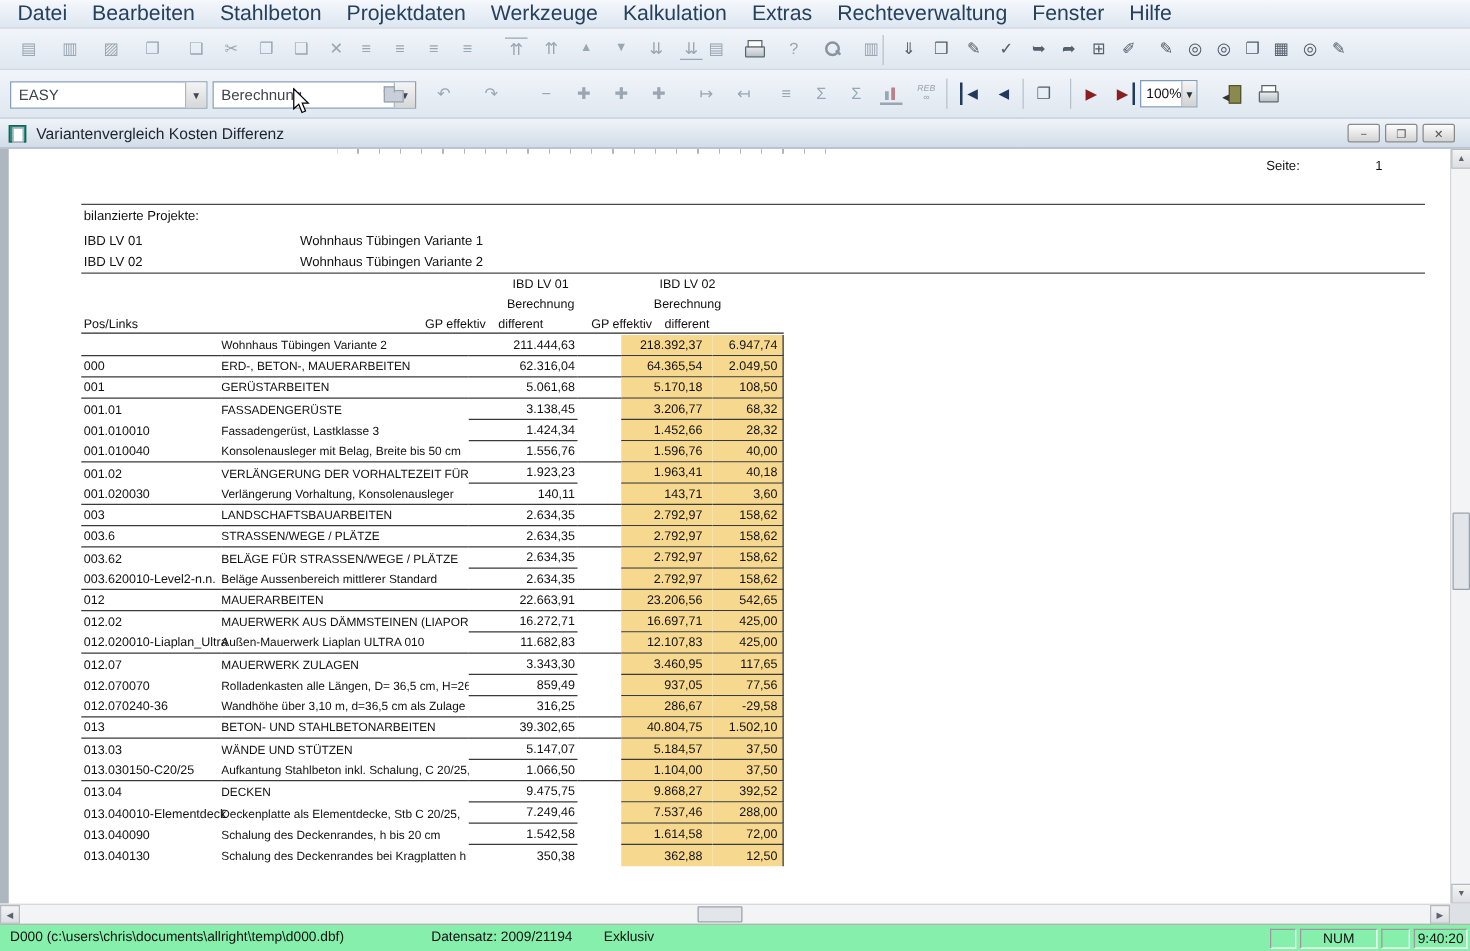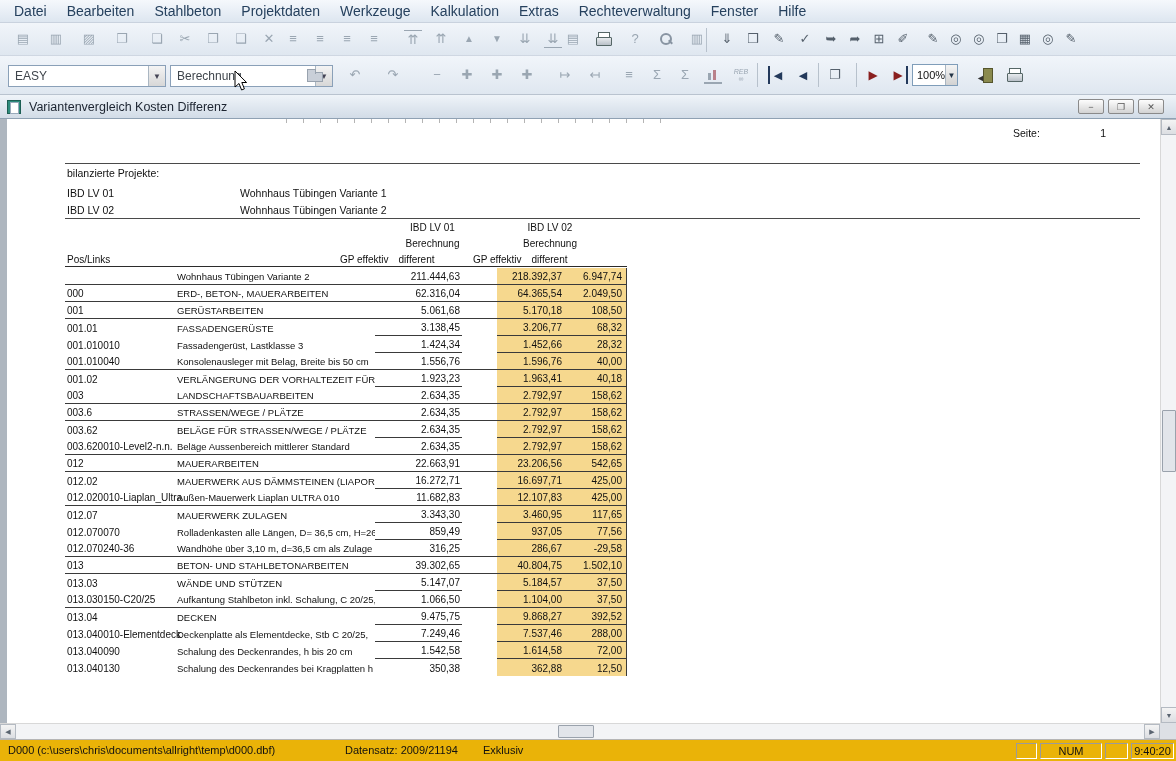--- a/index.html
+++ b/index.html
@@ -2,21 +2,21 @@
 <html><head>
 <meta charset="utf-8">
 <style>
   *{margin:0;padding:0;box-sizing:border-box}
   html,body{width:1176px;height:761px;overflow:hidden}
   body{position:relative;font-family:"Liberation Sans",sans-serif;background:#e9eef5;color:#222}
 
   
   .menubar{position:absolute;left:0;top:0;width:1176px;height:23px;
     background:linear-gradient(#f5f8fc,#dde6f0);border-bottom:1px solid #c9d2de;
-    display:flex;align-items:center;padding-left:4px;font-size:14px;color:#26415e}
+    display:flex;align-items:center;padding-left:4px;font-size:17px;color:#26415e}
   .mi{padding:2px 10px;cursor:default}
 
   
   .toolbar{position:absolute;left:0;width:1176px;background:linear-gradient(#f1f5fa,#dfe7f0)}
   #toolbar1{top:23px;height:33px;border-bottom:1px solid #cfd7e2}
   #toolbar2{top:56px;height:39px;border-bottom:1px solid #b9c3cf}
   .tg{position:absolute;top:7px;display:flex;align-items:center}
   .ti{width:18px;height:18px;display:flex;align-items:center;justify-content:center;
       font-size:13px;line-height:18px;color:#9aa6b2;cursor:default}
   .ti.sm{font-size:10px}
@@ -111,21 +111,21 @@
   
   .vscroll{position:absolute;right:0;top:0;width:16px;height:100%;background:#f3f4f6;border-left:1px solid #d8d8d8}
   .sbtn{position:absolute;width:16px;height:16px;background:linear-gradient(#f4f4f4,#dcdee2);
      border:1px solid #b4bac2;display:flex;align-items:center;justify-content:center;font-size:7px;color:#5a6470}
   .vthumb{position:absolute;left:1px;top:291px;width:14px;height:62px;background:#e2e5ea;border:1px solid #9aa2ac;border-radius:1px}
   .hscroll{position:absolute;left:0;top:723px;width:1160px;height:16px;background:#f3f4f6;border-top:1px solid #d8d8d8}
   .hthumb{position:absolute;left:558px;top:1px;width:36px;height:13px;background:#e2e5ea;border:1px solid #9aa2ac;border-radius:1px}
   .corner{position:absolute;left:1160px;top:723px;width:16px;height:16px;background:#dde0e5}
 
   
-  .statusbar{position:absolute;left:0;top:739px;width:1176px;height:22px;background:#eab308;
+  .statusbar{position:absolute;left:0;top:739px;width:1176px;height:22px;background:#86efac;
      border-top:1px solid #b5b5b5;font-size:11px;color:#111}
   .statusbar .stext{position:absolute;top:4px;white-space:nowrap}
   .scell{position:absolute;top:3px;height:16px;border:1px solid;border-color:#9a9a9a #fff #fff #9a9a9a;
      display:flex;align-items:center;justify-content:center;font-size:11px}
 
   
   .cursor{position:absolute;left:234px;top:70px;z-index:50;pointer-events:none}
 </style>
 </head>
 <body>
@@ -378,20 +378,28 @@
       <div class="trow sep-partial">
         <div class="c-pos">001.02</div>
         <div class="c-desc">VERLÄNGERUNG DER VORHALTEZEIT FÜR</div>
         <div class="c-v1">1.923,23</div>
         <div class="c-gap"></div>
         <div class="c-v2">1.963,41</div>
         <div class="c-diff">40,18</div>
       </div>
 
 
+      <div class="trow sep-full">
+        <div class="c-pos">001.020030</div>
+        <div class="c-desc">Verlängerung Vorhaltung, Konsolenausleger</div>
+        <div class="c-v1">140,11</div>
+        <div class="c-gap"></div>
+        <div class="c-v2">143,71</div>
+        <div class="c-diff">3,60</div>
+      </div>
 
       <div class="trow sep-full">
         <div class="c-pos">003</div>
         <div class="c-desc">LANDSCHAFTSBAUARBEITEN</div>
         <div class="c-v1">2.634,35</div>
         <div class="c-gap"></div>
         <div class="c-v2">2.792,97</div>
         <div class="c-diff">158,62</div>
       </div>
 

